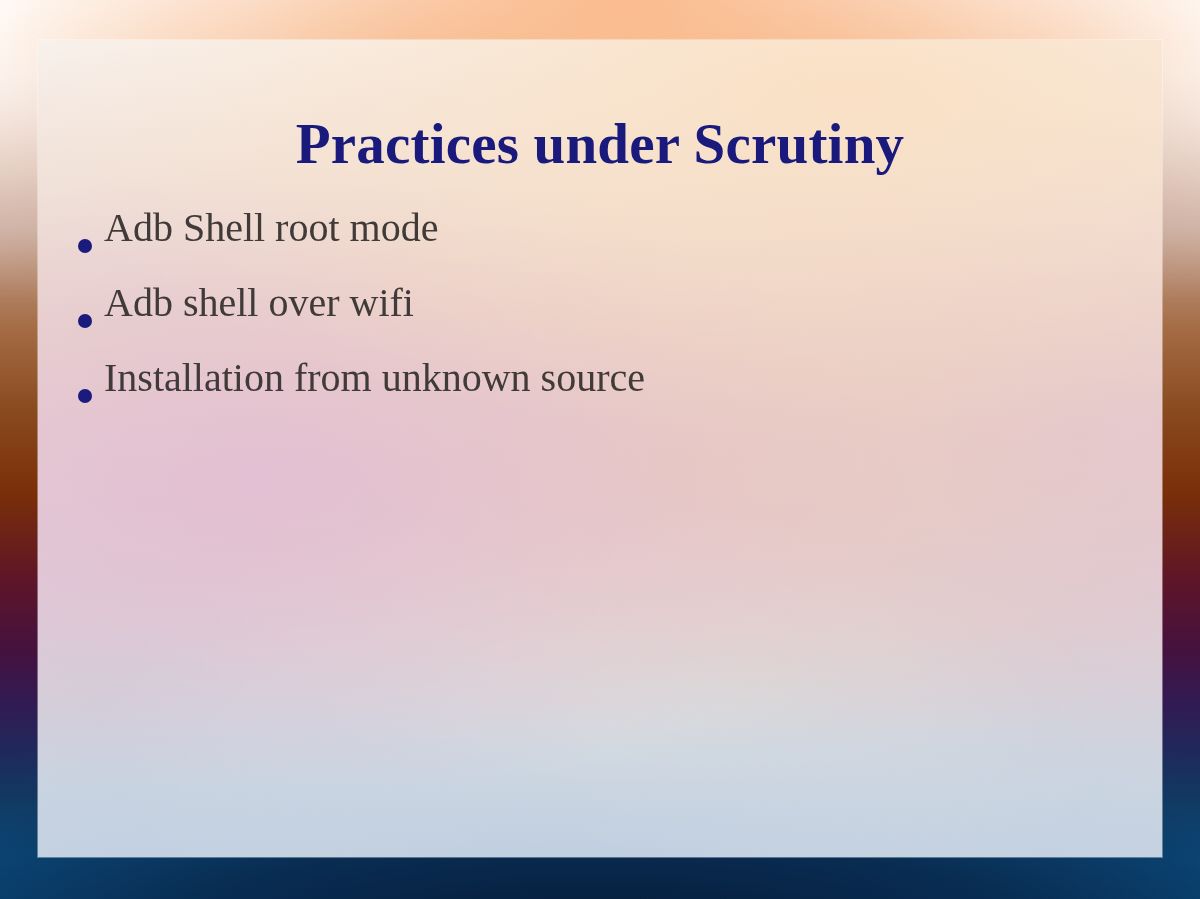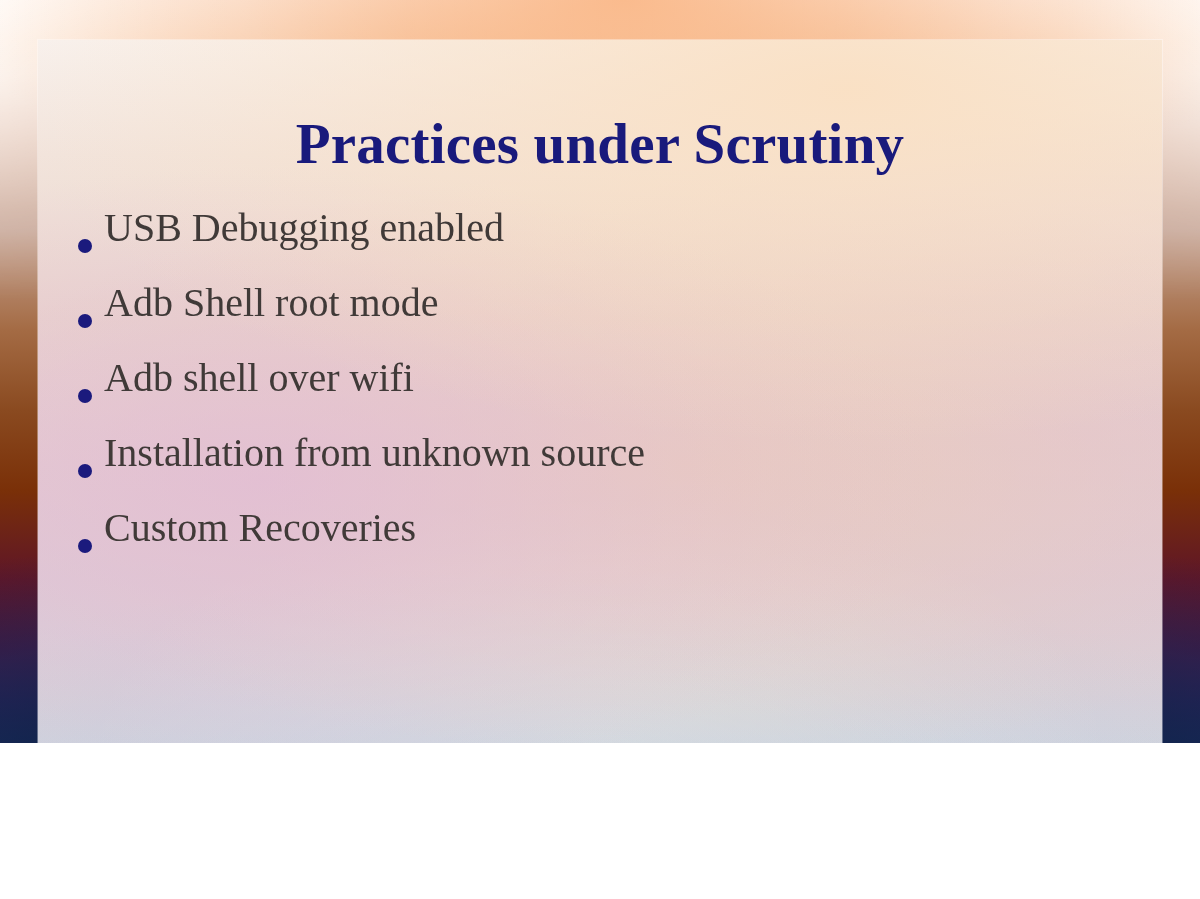--- a/index.html
+++ b/index.html
@@ -9,21 +9,21 @@
   }
 
   body {
     font-family: "Liberation Serif", "DejaVu Serif", serif;
   }
 
   
   .slide {
     position: relative;
     width: 1200px;
-    height: 743px;
+    height: 899px;
     overflow: hidden;
     background: #c2410c;
   }
 
   
   
   .frame-base {
     position: absolute;
     inset: 0;
     background:
@@ -189,43 +189,35 @@
 
   <div class="panel">
     <div class="panel-wash"></div>
 
     <div class="content">
 
       <h1 class="slide-title">Practices under Scrutiny</h1>
 
       <ul class="bullet-list">
 
-        <li class="bullet-item">
-          <span class="bullet-marker"></span>
-          <span class="bullet-text">USB Debugging enabled</span>
-        </li>
 
         <li class="bullet-item">
           <span class="bullet-marker"></span>
           <span class="bullet-text">Adb Shell root mode</span>
         </li>
 
 
         <li class="bullet-item">
           <span class="bullet-marker"></span>
           <span class="bullet-text">Adb shell over wifi</span>
         </li>
 
         <li class="bullet-item">
           <span class="bullet-marker"></span>
           <span class="bullet-text">Installation from unknown source</span>
         </li>
 
 
-        <li class="bullet-item">
-          <span class="bullet-marker"></span>
-          <span class="bullet-text">Custom Recoveries</span>
-        </li>
 
       </ul>
     </div>
   </div>
 </div>
 
 </body></html>

